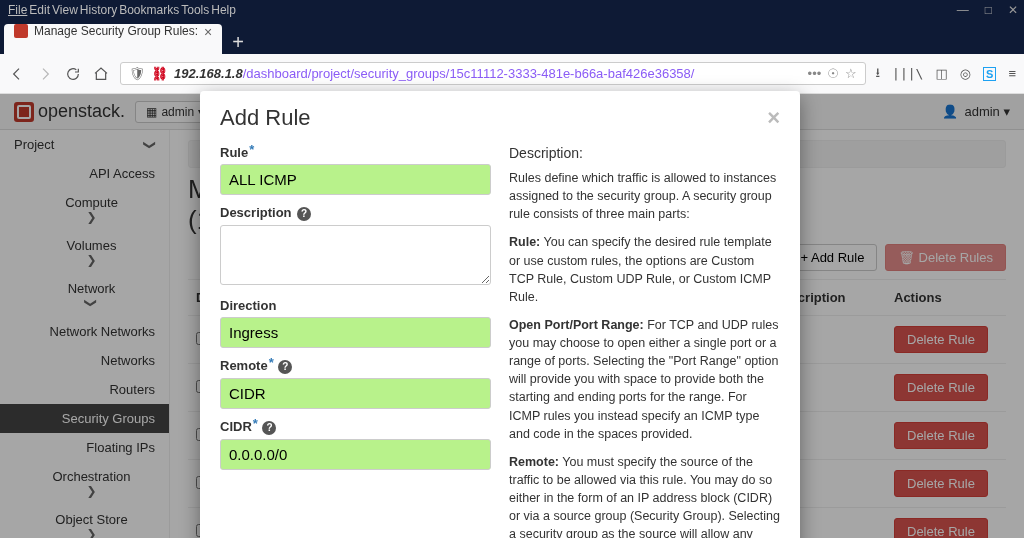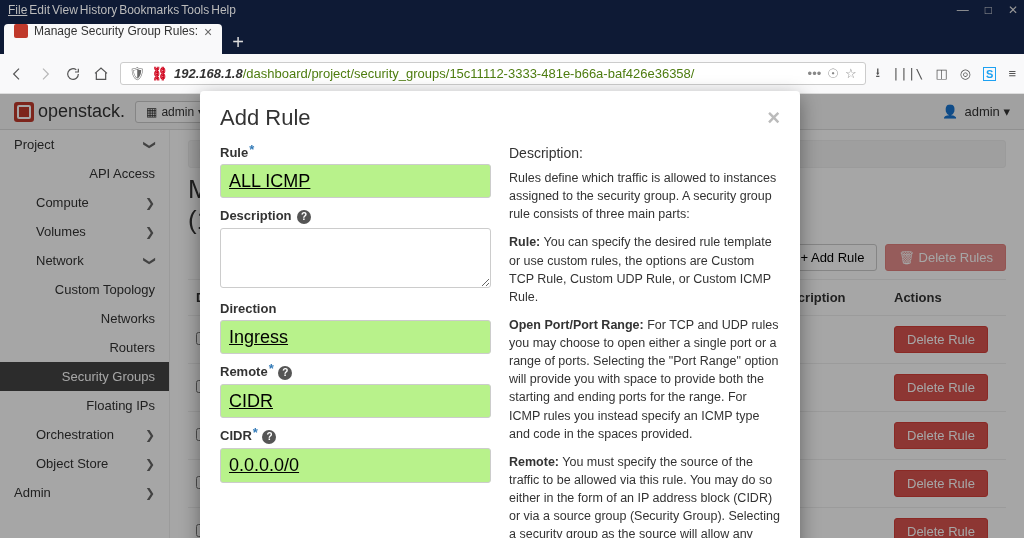--- a/index.html
+++ b/index.html
@@ -18,41 +18,41 @@
   .newtab { color: #ddd; font-size: 20px; padding: 0 10px; cursor: pointer; }
   
   
   .urlbar { background: #f9f9fa; height: 40px; display: flex; align-items: center; padding: 0 8px; gap: 10px; border-bottom: 1px solid #ddd; }
   .nav-icn { width: 18px; height: 18px; display:flex; align-items:center; justify-content:center; color:#555; cursor:pointer; }
   .nav-icn svg { width: 16px; height: 16px; stroke: currentColor; fill: none; stroke-width: 1.8; }
   .addr { flex: 1; display: flex; align-items: center; background: #fff; border: 1px solid #ccc; border-radius: 3px; padding: 3px 8px; gap: 6px; font-size: 13px; }
   .addr .shield { color:#666; }
   .addr .redslash { color:#d0021b; font-weight:bold; }
   .addr .urlhost { font-weight: 600; font-style: italic; }
-  .addr .urlpath { color: #4d7c0f; }
+  .addr .urlpath { color: #8b5cf6; }
   .rhs-icons { display:flex; gap:12px; align-items:center; color:#555; }
   .rhs-icons span, .rhs-icons svg { cursor:pointer; }
   
   
   .page { position: relative; height: calc(538px - 20px - 34px - 40px); }
   
   
   .os-header { background: #f8f8f8; border-bottom: 1px solid #ddd; height: 36px; display: flex; align-items: center; padding: 0 14px; gap: 10px; }
   .os-logo { display:flex; align-items:center; gap:4px; font-weight:400; font-size:18px; color:#333; }
   .os-logo .logo-mark { width:20px; height:20px; background:#c0392b; border-radius:3px; position:relative; }
   .os-logo .logo-mark::after { content:""; position:absolute; inset:3px; border:2px solid #fff; border-radius:2px; }
   .hdr-drop { border:1px solid #ccc; padding:3px 10px; border-radius:3px; font-size:12px; background:#fff; cursor:pointer; display:flex; gap:4px; align-items:center; }
   .hdr-right { margin-left:auto; display:flex; align-items:center; gap:6px; }
   .user-ico { color:#666; }
   
   
   .sidebar { position:absolute; left:0; top:36px; bottom:0; width:170px; background:#fff; border-right:1px solid #eee; overflow:hidden; font-size:13px; }
   .side-item { padding:7px 14px; display:flex; align-items:center; justify-content:space-between; cursor:pointer; color:#333; }
   .side-item.section { font-weight:400; }
-  .side-item.sub { padding-left:36px; }
+  .side-item.sub { padding-left:28px;flex-direction:column; }
   .side-item.subsub { padding:7px 14px 7px 14px; text-align:right; justify-content:flex-end; }
   .side-item.subsub.deep { padding-right:14px; }
   .side-item.active { background:#444; color:#fff; }
   .chev { font-size:12px; color:#666; }
   .chev.right::after{content:"❯";}
   .chev.down::after{content:"❯"; display:inline-block; transform:rotate(90deg);}
   
   
   .main { position:absolute; left:170px; right:0; top:36px; bottom:0; padding:10px 18px; background:#fff; }
   .crumbbar { background:#f5f5f5; border:1px solid #eee; padding:6px 10px; border-radius:3px; font-size:12px; color:#666; margin-bottom:6px;}
@@ -70,21 +70,21 @@
   .modal { position:absolute; top:-3px; left:200px; width:600px; background:#fff; border-radius:4px; box-shadow:0 6px 20px rgba(0,0,0,.4); }
   .modal-hd { padding:14px 20px 6px; display:flex; justify-content:space-between; align-items:flex-start; }
   .modal-hd h3 { font-size:22px; font-weight:400; }
   .modal-hd .x { color:#bbb; font-size:22px; cursor:pointer; font-weight:bold; }
   .modal-body { display:flex; gap:18px; padding: 8px 20px 10px; }
   .mcol { flex:1; min-width:0; }
   .fld { margin-bottom:10px; }
   .fld label { display:block; font-weight:700; font-size:13px; margin-bottom:4px; }
   .req { color:#337ab7; position:relative; top:-3px; left:1px; font-weight:700; }
   .help-ico { display:inline-block; width:14px; height:14px; border-radius:50%; background:#555; color:#fff; font-size:10px; text-align:center; line-height:14px; margin-left:2px; }
-  .sel, .txt, .ta { width:100%; border:1px solid #ccc; border-radius:3px; padding:6px 8px; font-size:18px; background:#fff;text-decoration:underline; }
+  .sel, .txt, .ta { width:100%; border:1px solid #ccc; border-radius:3px; padding:6px 8px; font-size:15px; background:#fff; }
   .sel { appearance:none; background-image: linear-gradient(45deg, transparent 50%, #555 50%), linear-gradient(-45deg, transparent 50%, #555 50%); background-position: right 12px center, right 7px center; background-size:5px 5px; background-repeat:no-repeat; padding-right:26px; }
   .hl { background:#b8f28b; }
   .ta { height:60px; resize:vertical; }
   .desc h4 { font-size:14px; font-weight:400; margin-bottom:8px;}
   .desc p { font-size:12.5px; line-height:1.45; color:#333; margin-bottom:10px;}
   .desc strong { font-weight:700;}
 </style>
 </head>
 <body>
 
@@ -180,21 +180,21 @@
         <span class="chev right"></span>
       </div>
     <div class="side-item sub">
         <span>Volumes</span>
         <span class="chev right"></span>
       </div>
     <div class="side-item sub">
         <span>Network</span>
         <span class="chev down"></span>
       </div>
-    <div class="side-item subsub deep">Custom Topology</div>
+    <div class="side-item subsub deep">Network Networks</div>
     <div class="side-item subsub deep">Networks</div>
     <div class="side-item subsub deep">Routers</div>
     <div class="side-item subsub deep active">Security Groups</div>
     <div class="side-item subsub deep">Floating IPs</div>
     <div class="side-item sub">
         <span>Orchestration</span>
         <span class="chev right"></span>
       </div>
     <div class="side-item sub">
         <span>Object Store</span>

